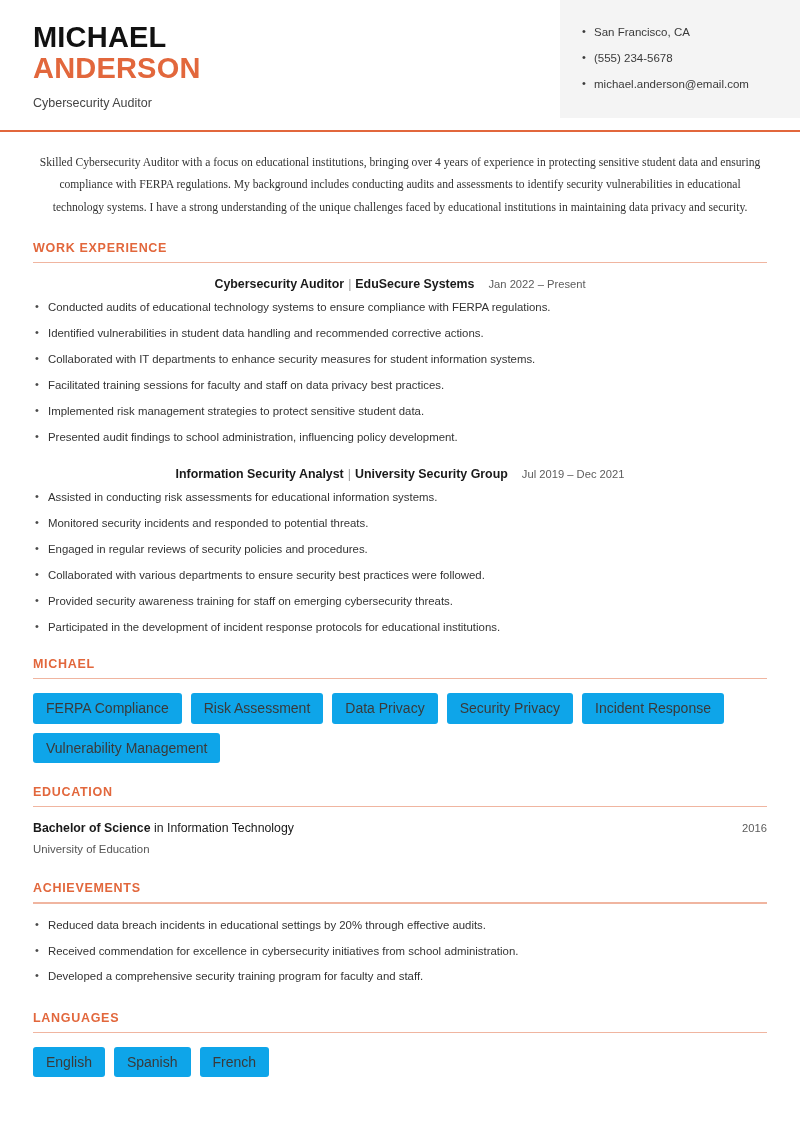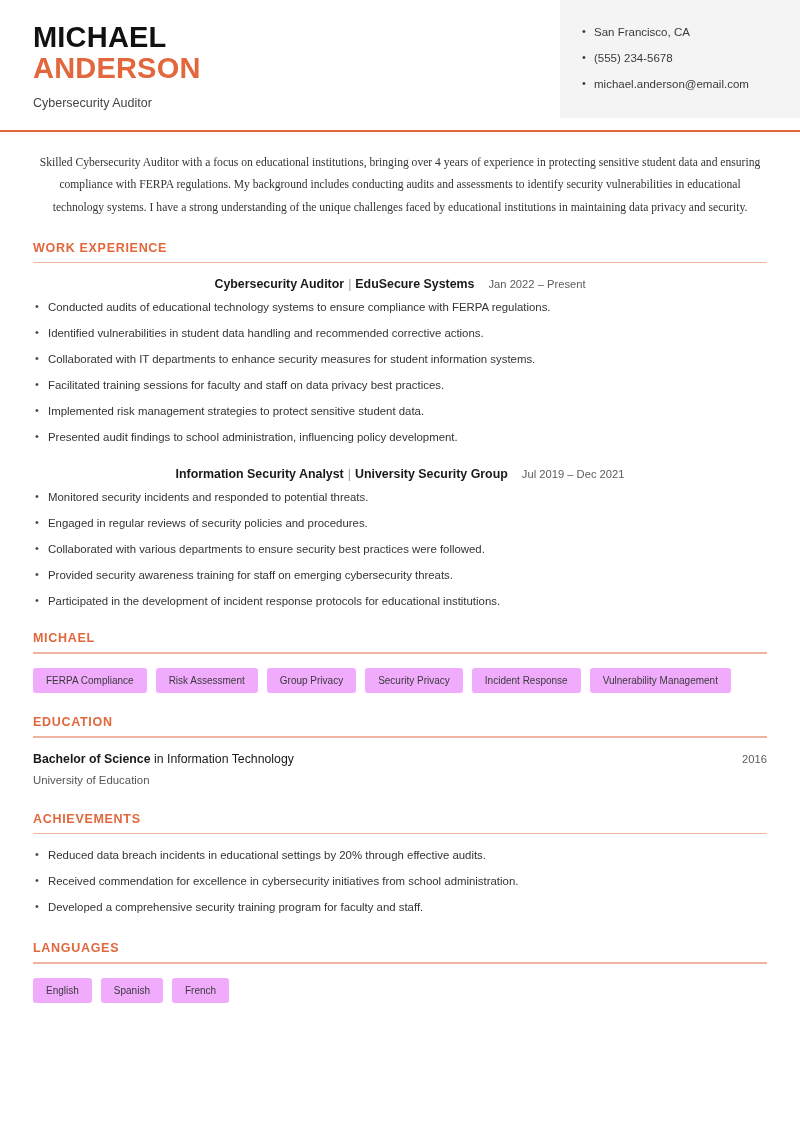--- a/index.html
+++ b/index.html
@@ -172,24 +172,24 @@
     font-size: 11px;
   }
 
   
   .chips {
     display: flex;
     flex-wrap: wrap;
     gap: 9px;
   }
   .chip {
-    background: #f0abfc;
+    background: #0ea5e9;
     border-radius: 3px;
     padding: 7px 13px;
-    font-size: 10px;
+    font-size: 14px;
     color: #3a3a3a;
     line-height: 1.15;
     white-space: nowrap;
   }
 
   
   .edu-head {
     display: flex;
     justify-content: space-between;
     align-items: baseline;
@@ -259,36 +259,37 @@
       </div>
 
       <div class="job" style="margin-top:22px;">
         <div class="job-head">
           <div class="job-heading">
             <span>Information Security Analyst</span><span class="job-sep">|</span><span>University Security Group</span>
           </div>
           <div class="job-dates">Jul 2019 – Dec 2021</div>
         </div>
         <ul class="bullets">
+          <li class="bullet">Assisted in conducting risk assessments for educational information systems.</li>
           <li class="bullet">Monitored security incidents and responded to potential threats.</li>
           <li class="bullet">Engaged in regular reviews of security policies and procedures.</li>
           <li class="bullet">Collaborated with various departments to ensure security best practices were followed.</li>
           <li class="bullet">Provided security awareness training for staff on emerging cybersecurity threats.</li>
           <li class="bullet">Participated in the development of incident response protocols for educational institutions.</li>
         </ul>
       </div>
     </div>
 
     <div class="section">
       <div class="section-title">MICHAEL</div>
       <div class="section-rule"></div>
       <div class="chips">
         <span class="chip">FERPA Compliance</span>
         <span class="chip">Risk Assessment</span>
-        <span class="chip">Group Privacy</span>
+        <span class="chip">Data Privacy</span>
         <span class="chip">Security Privacy</span>
         <span class="chip">Incident Response</span>
         <span class="chip">Vulnerability Management</span>
       </div>
     </div>
 
     <div class="section">
       <div class="section-title">EDUCATION</div>
       <div class="section-rule"></div>
       <div>

